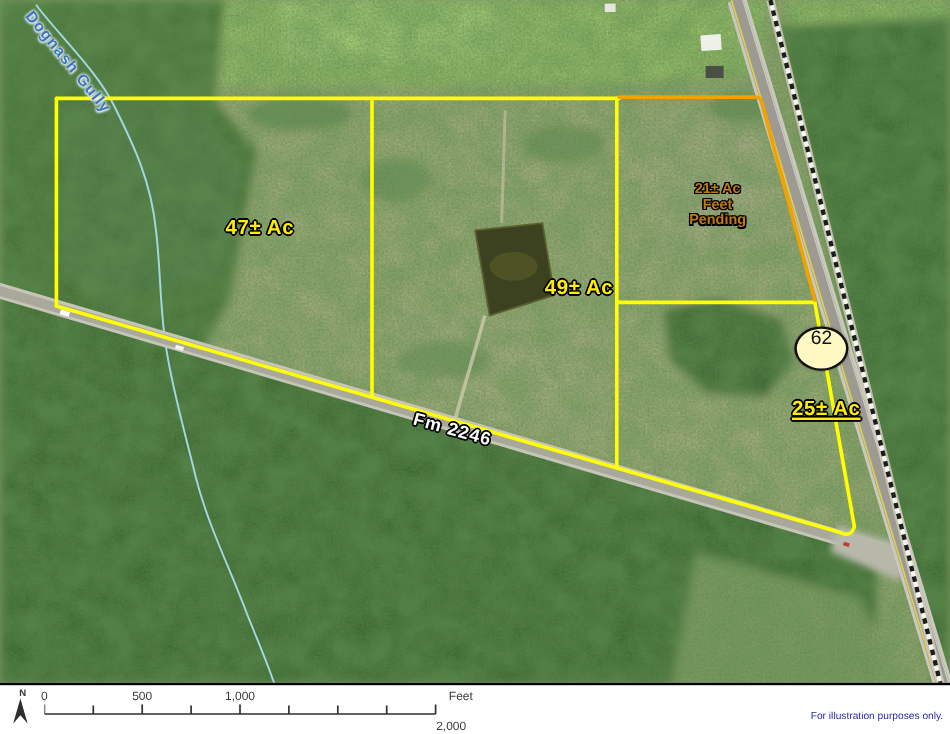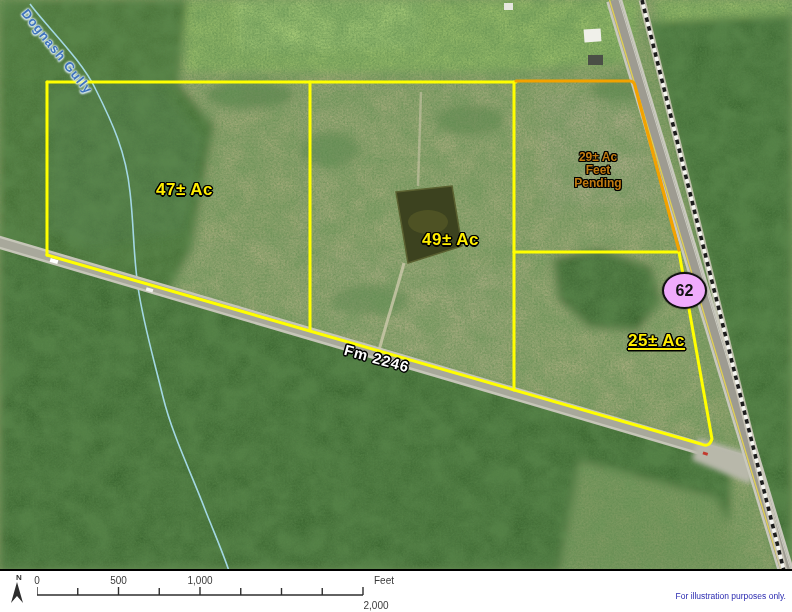--- a/index.html
+++ b/index.html
@@ -6,41 +6,42 @@
   body { width:792px; height:612px; font-family:"Liberation Sans", sans-serif; background:#fff; }
   #stage { position:relative; width:792px; height:612px; overflow:hidden; background:#fff; }
   #map { position:absolute; left:0; top:0; width:792px; height:571px; overflow:hidden; background:#9aa673; }
   #map svg.terrain { position:absolute; left:0; top:0; }
 
   .maplabel { position:absolute; font-weight:bold; white-space:nowrap; }
   .ac-label {
     font-size:17px; color:#ffee00; letter-spacing:0.5px;
     text-shadow:-1.5px 0 #000, 1.5px 0 #000, 0 -1.5px #000, 0 1.5px #000,
                 -1px -1px #000, 1px 1px #000, -1px 1px #000, 1px -1px #000;
+    margin-left:32px;
   }
   .ac-underline { text-decoration:underline; text-decoration-thickness:2px; text-underline-offset:2px;padding-left:40px; }
   .pending-label {
     font-size:12px; line-height:13px; color:#c17a10; text-align:center; width:96px;
     text-shadow:-1px 0 #000, 1px 0 #000, 0 -1px #000, 0 1px #000,
                 -1px -1px #000, 1px 1px #000, -1px 1px #000, 1px -1px #000;
   }
   .road-label {
     font-size:15px; color:#ffffff; transform:rotate(15.5deg); transform-origin:left top; letter-spacing:1px;
     text-shadow:-1.5px 0 #000, 1.5px 0 #000, 0 -1.5px #000, 0 1.5px #000,
                 -1px -1px #000, 1px 1px #000, -1px 1px #000, 1px -1px #000;
   }
   .creek-label {
     font-size:13px; color:#3f74bc; transform:rotate(51deg); transform-origin:left top; letter-spacing:1px;
     text-shadow:0 0 2px #e4f2fa, 0 0 2px #e4f2fa, 0 0 3px #eaf5fb, 1px 1px 2px #d5e9f5;
   }
   .hwy-shield {
     position:absolute; left:662px; top:272px; width:45px; height:37px;
-    background:#f0abfc; border:2.5px solid #111; border-radius:50%;
-    display:flex; align-items:center; justify-content:center;
-    font-weight:bold; font-size:16px; color:#111;
+    background:#fef9c3; border:2.5px solid #111; border-radius:50%;
+    display:flex; justify-content:center;
+    font-weight:normal; font-size:16px; color:#111;
     box-shadow:0 0 2px rgba(0,0,0,.5);
   }
 
   #footer { position:absolute; left:0; top:569px; width:792px; height:43px; background:#ffffff; border-top:2px solid #000; }
   #north { position:absolute; left:7px; top:3px; width:20px; height:32px; }
   #north .n-letter { position:absolute; left:9px; top:-1px; font-size:8px; color:#333; font-weight:bold; }
   #scalebar { position:absolute; left:37px; top:2px; width:400px; height:30px; }
   .scale-num { position:absolute; top:2px; transform:translateX(-50%); font-size:10px; color:#3a3a3a; }
   .scale-unit { position:absolute; left:337px; top:2px; font-size:10px; color:#3a3a3a; }
   #footer-title { position:absolute; right:6px; top:1px; font-size:15px; font-weight:bold; color:#1d1d1d; letter-spacing:0.2px; }
@@ -167,21 +168,21 @@
 
     <div class="maplabel creek-label" style="left:30px; top:6px;">Dognash Gully</div>
 
     <div class="maplabel ac-label" style="left:156px; top:180px;">47± Ac</div>
 
     <div class="maplabel ac-label" style="left:378px; top:230px;padding-left:44px;">49± Ac</div>
 
     <div class="maplabel ac-label ac-underline" style="left:588px; top:331px;">25± Ac</div>
 
     <div class="maplabel pending-label" style="left:550px; top:151px;">
-      <div>29± Ac</div>
+      <div>21± Ac</div>
       <div>Feet</div>
       <div>Pending</div>
     </div>
 
     <div class="maplabel road-label" style="left:347px; top:341px;">Fm 2246</div>
 
     <div class="hwy-shield">
       <span>62</span>
     </div>
   </div>

